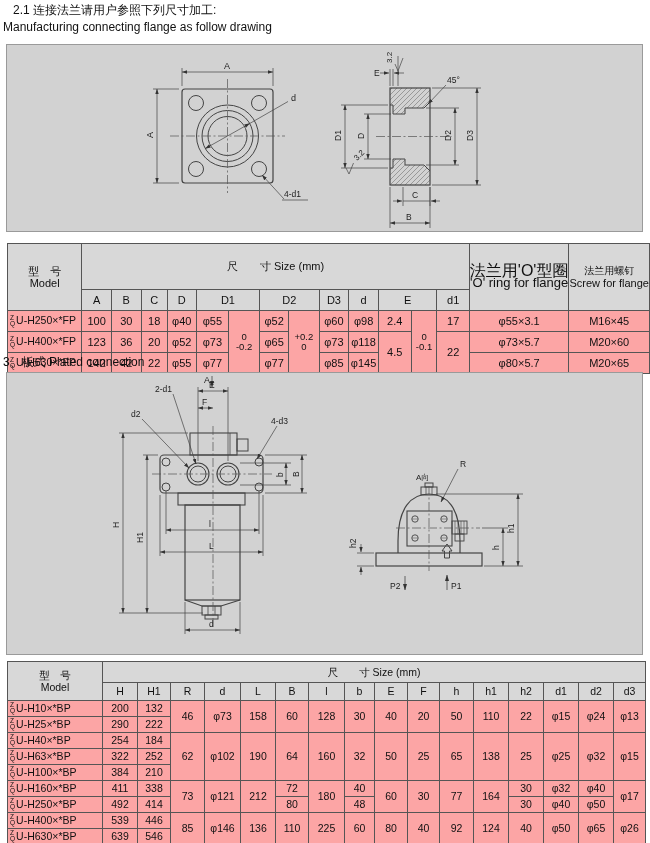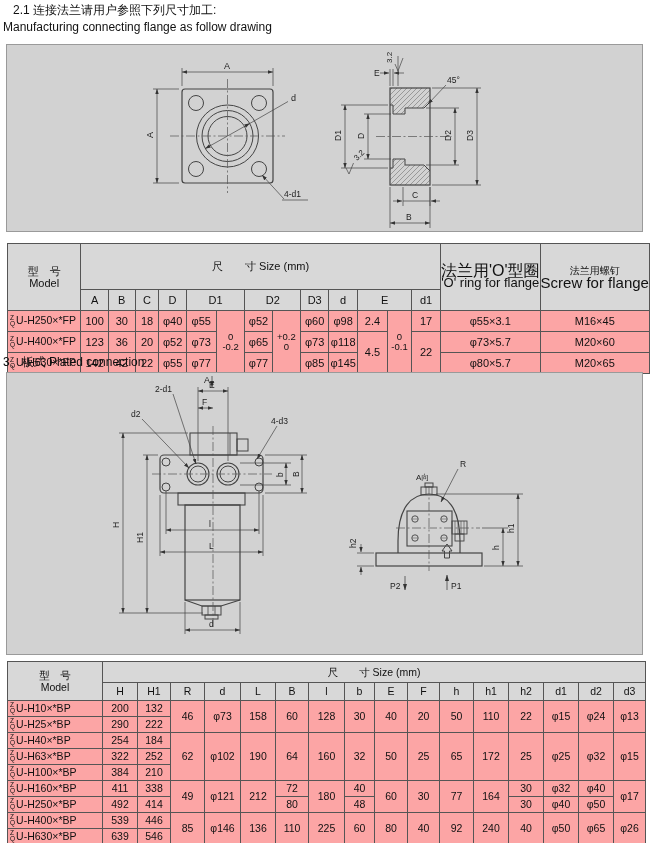--- a/index.html
+++ b/index.html
@@ -19,21 +19,21 @@
   #t1 tr.h2 th{height:20px}
   #t1 tr.dr td{height:20px}
   #t2 tr.h1 th{height:20px}
   #t2 tr.h2 th{height:17px}
   #t2 tr.dr td{height:15px}
   td.model{text-align:left;padding-left:2px;font-size:10.5px}
   .zq{display:inline-flex;flex-direction:column;font-size:6.5px;line-height:6px;
       margin-right:1px;vertical-align:middle;transform:translateY(-1px)}
   td.tol{font-size:9.5px;line-height:10px}
   th .en{font-size:13px}
-  th .en2{font-size:15px}
+  th .en2{font-size:11px}
   .twoln div{line-height:12px}
 </style>
 </head>
 <body>
 
 <div class="abs hd" style="left:13px;top:2px">2.1 连接法兰请用户参照下列尺寸加工:</div>
 <div class="abs hd" style="left:3px;top:19px">Manufacturing connecting flange as follow drawing</div>
 
 <div class="abs dwg" style="left:6px;top:44px;width:637px;height:188px">
 <svg width="635" height="186" viewBox="7 45 635 186">
@@ -515,21 +515,21 @@
     <td>184</td>
     <td rowspan="3">62</td>
     <td rowspan="3">φ102</td>
     <td rowspan="3">190</td>
     <td rowspan="3">64</td>
     <td rowspan="3">160</td>
     <td rowspan="3">32</td>
     <td rowspan="3">50</td>
     <td rowspan="3">25</td>
     <td rowspan="3">65</td>
-    <td rowspan="3">172</td>
+    <td rowspan="3">138</td>
     <td rowspan="3">25</td>
     <td rowspan="3">φ25</td>
     <td rowspan="3">φ32</td>
     <td rowspan="3">φ15</td>
   </tr>
   <tr class="dr">
     <td class="model"><span class="zq">
             <span>Z</span>
             <span>Q</span>
           </span><span>U-H63×*BP</span></td>
@@ -544,21 +544,21 @@
     <td>384</td>
     <td>210</td>
   </tr>
   <tr class="dr">
     <td class="model"><span class="zq">
             <span>Z</span>
             <span>Q</span>
           </span><span>U-H160×*BP</span></td>
     <td>411</td>
     <td>338</td>
-    <td rowspan="2">49</td>
+    <td rowspan="2">73</td>
     <td rowspan="2">φ121</td>
     <td rowspan="2">212</td>
     <td>72</td>
     <td rowspan="2">180</td>
     <td>40</td>
     <td rowspan="2">60</td>
     <td rowspan="2">30</td>
     <td rowspan="2">77</td>
     <td rowspan="2">164</td>
     <td>30</td>
@@ -588,21 +588,21 @@
     <td>446</td>
     <td rowspan="2">85</td>
     <td rowspan="2">φ146</td>
     <td rowspan="2">136</td>
     <td rowspan="2">110</td>
     <td rowspan="2">225</td>
     <td rowspan="2">60</td>
     <td rowspan="2">80</td>
     <td rowspan="2">40</td>
     <td rowspan="2">92</td>
-    <td rowspan="2">240</td>
+    <td rowspan="2">124</td>
     <td rowspan="2">40</td>
     <td rowspan="2">φ50</td>
     <td rowspan="2">φ65</td>
     <td rowspan="2">φ26</td>
   </tr>
   <tr class="dr">
     <td class="model"><span class="zq">
             <span>Z</span>
             <span>Q</span>
           </span><span>U-H630×*BP</span></td>

